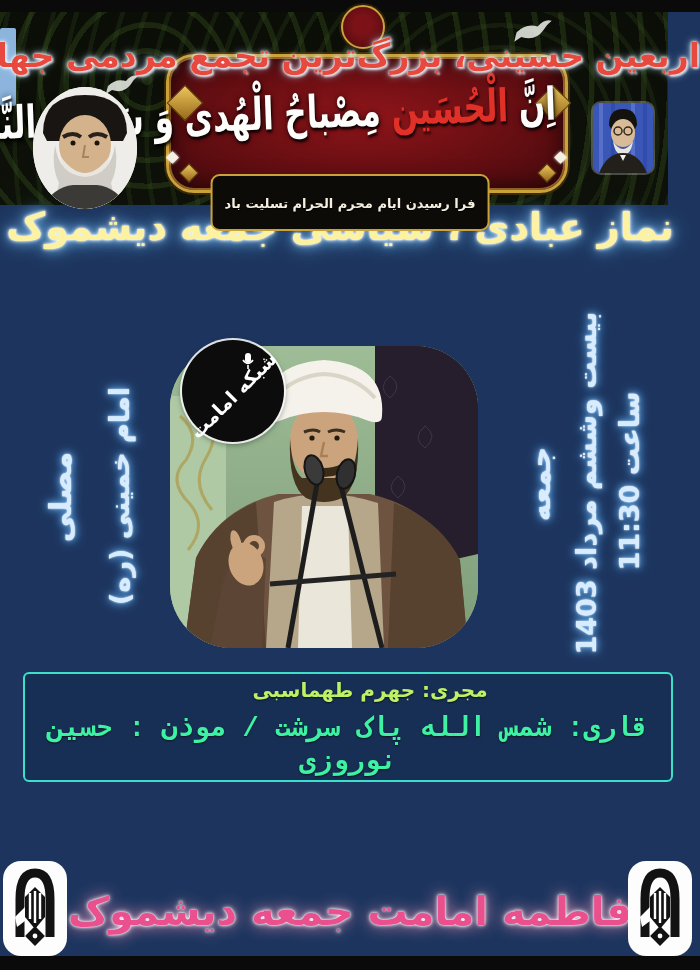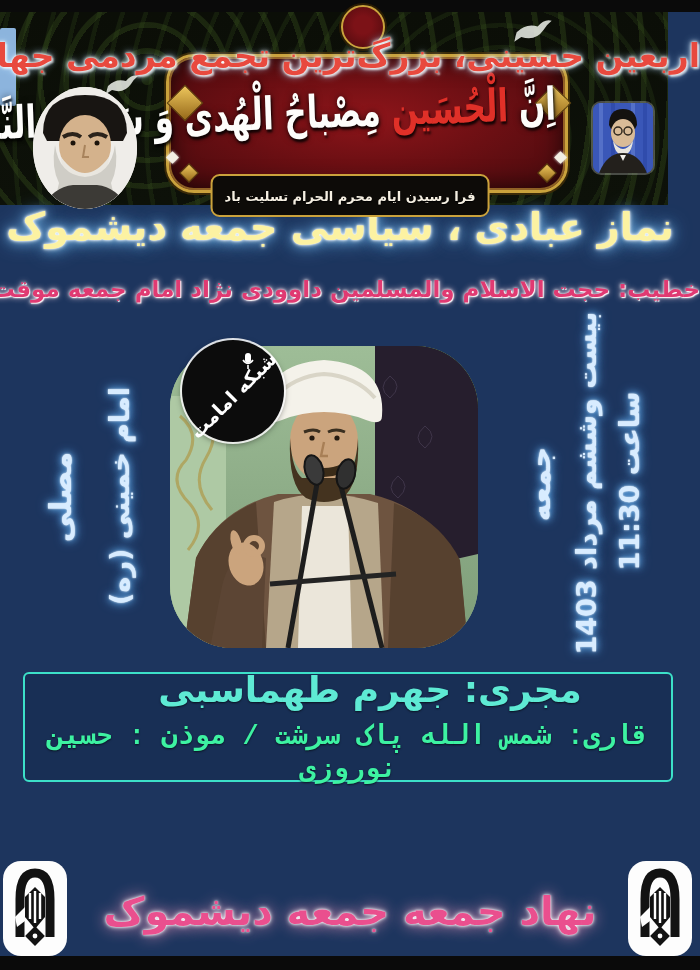--- a/index.html
+++ b/index.html
@@ -48,21 +48,21 @@
     position:absolute;left:178px;top:92px;width:378px;text-align:center;direction:rtl;
     font-size:31px;font-weight:bold;color:#fdfdfb;letter-spacing:-1px;white-space:nowrap;
     transform:rotate(-2deg) scale(1,1.45);transform-origin:center;
     text-shadow:1px 2px 2px rgba(0,0,0,.8),0 0 6px rgba(0,0,0,.6);
     z-index:5;
   }
   .calligraphy .hussein{color:#e03028;text-shadow:1px 2px 2px rgba(0,0,0,.85);}
   .ribbon{
     position:absolute;left:50%;top:174px;transform:translateX(-50%);
     background:#0d0b08;border:2px solid #caa23c;border-radius:9px;
-    padding:10px 12px;z-index:7;white-space:nowrap;
+    padding:17px 12px;z-index:7;white-space:nowrap;
   }
   .ribbon span{direction:rtl;font-size:13px;font-weight:bold;color:#f5efe2;text-shadow:0 1px 1px #000;}
   .portrait{position:absolute;overflow:hidden;z-index:6;}
   .khomeini{left:33px;top:87px;width:104px;height:122px;border-radius:50%;background:#eceae6;}
   .khamenei{left:593px;top:103px;width:60px;height:70px;border-radius:8px;background:#3a57b8;box-shadow:0 0 0 2px rgba(255,255,255,.25);}
   .dove{position:absolute;z-index:6;opacity:.92;}
   
   .title-line{
     position:absolute;left:0;top:205px;width:680px;text-align:center;direction:rtl;
     font-size:38px;font-weight:bold;color:#fcf2a2;white-space:nowrap;
@@ -95,21 +95,21 @@
   .vt-imam{left:119px;top:496px;font-size:27px;}
   .vt-day{left:540px;top:484px;font-size:29px;}
   .vt-date{left:586px;top:483px;font-size:27px;}
   .vt-time{left:629px;top:481px;font-size:27px;}
   
   .crew-box{
     position:absolute;left:23px;top:672px;width:650px;height:110px;
     border:2px solid #3ce0c8;border-radius:6px;background:rgba(10,30,60,.25);
     display:flex;flex-direction:column;justify-content:center;gap:9px;
   }
-  .crew-host{ text-align:center;direction:rtl;font-size:36px;font-weight:bold;color:#5eead4;text-shadow:0 1px 2px rgba(0,0,0,.6);padding-left:44px;}
+  .crew-host{ text-align:center;direction:rtl;font-size:20px;font-weight:bold;color:#bef264;text-shadow:0 1px 2px rgba(0,0,0,.6);padding-left:44px;}
   .crew-qari{ text-align:center;direction:rtl;font-size:27px;font-weight:bold;color:#3df2a2;text-shadow:0 1px 2px rgba(0,0,0,.6);font-family:Liberation Mono, monospace;}
   .managers-box{
     position:absolute;left:33px;top:797px;width:637px;height:44px;
     border:2px solid #cfc476;border-radius:9px;background:rgba(10,30,60,.2);
     display:flex;align-items:center;justify-content:center;
   }
   .managers-line{direction:rtl;font-size:21px;font-weight:bold;color:#f2e55e;white-space:nowrap;text-shadow:0 1px 2px rgba(0,0,0,.6);}
   
   .footer-org{
     position:absolute;left:0;top:888px;width:700px;text-align:center;direction:rtl;
@@ -182,21 +182,20 @@
       <ellipse cx="30" cy="30" rx="12" ry="14" fill="#d9bb97"></ellipse>
       <circle cx="25" cy="28" r="4" fill="none" stroke="#30281e" stroke-width="1.5"></circle>
       <circle cx="35" cy="28" r="4" fill="none" stroke="#30281e" stroke-width="1.5"></circle>
       <path d="M20,38 Q22,52 30,52 Q38,52 40,38 Q35,46 30,46 Q25,46 20,38 Z" fill="#e8e5de"></path>
       <path d="M6,70 Q14,50 30,50 Q46,50 54,70 Z" fill="#23201c"></path>
       <path d="M27,52 L30,58 L33,52" fill="#f2f0ea"></path>
     </svg>
   </div>
 
   <div class="title-line">نماز عبادی ، سیاسی جمعه دیشموک</div>
-  <div class="speaker-line">خطیب: حجت الاسلام  والمسلمین داوودی نژاد   امام جمعه موقت</div>
 
   <div class="photo">
     <svg width="308" height="302" viewBox="0 0 308 302">
       <defs>
         <linearGradient id="bgG" x1="0" y1="0" x2="0" y2="1">
           <stop offset="0" stop-color="#9ebd97"></stop>
             <stop offset="1" stop-color="#7d9c78"></stop>
         </linearGradient>
       </defs>
       <rect width="308" height="302" fill="url(#bgG)"></rect>
@@ -259,21 +258,21 @@
   <div class="v-text vt-day">جمعه</div>
   <div class="v-text vt-date">بیست وششم مرداد 1403</div>
   <div class="v-text vt-time">ساعت 11:30</div>
 
   <div class="crew-box">
     <div class="crew-host">مجری:  جهرم طهماسبی</div>
     <div class="crew-qari">قاری: شمس الله پاک سرشت  / موذن : حسین نوروزی</div>
   </div>
 
 
-  <div class="footer-org">نهاد جمعه جمعه دیشموک</div>
+  <div class="footer-org">فاطمه امامت جمعه دیشموک</div>
 
   <svg class="logo logo-left" viewBox="0 0 64 95">
     <rect x="0" y="0" width="64" height="95" rx="18" fill="#fdfdfd"></rect>
     <path d="M17,76 L17,38 Q17,12 32,12 Q47,12 47,38 L47,76" stroke="#121212" stroke-width="9" fill="none"></path>
     <path d="M12,56 L22,46 L22,60 L14,66 Z" fill="#fdfdfd"></path>
     <polygon points="32,26 22,36 22,56 32,68 42,56 42,36" fill="#121212"></polygon>
     <g stroke="#fdfdfd" stroke-width="2.4">
       <line x1="27" y1="32" x2="27" y2="58"></line>
         <line x1="32" y1="30" x2="32" y2="62"></line>
         <line x1="37" y1="32" x2="37" y2="58"></line>

